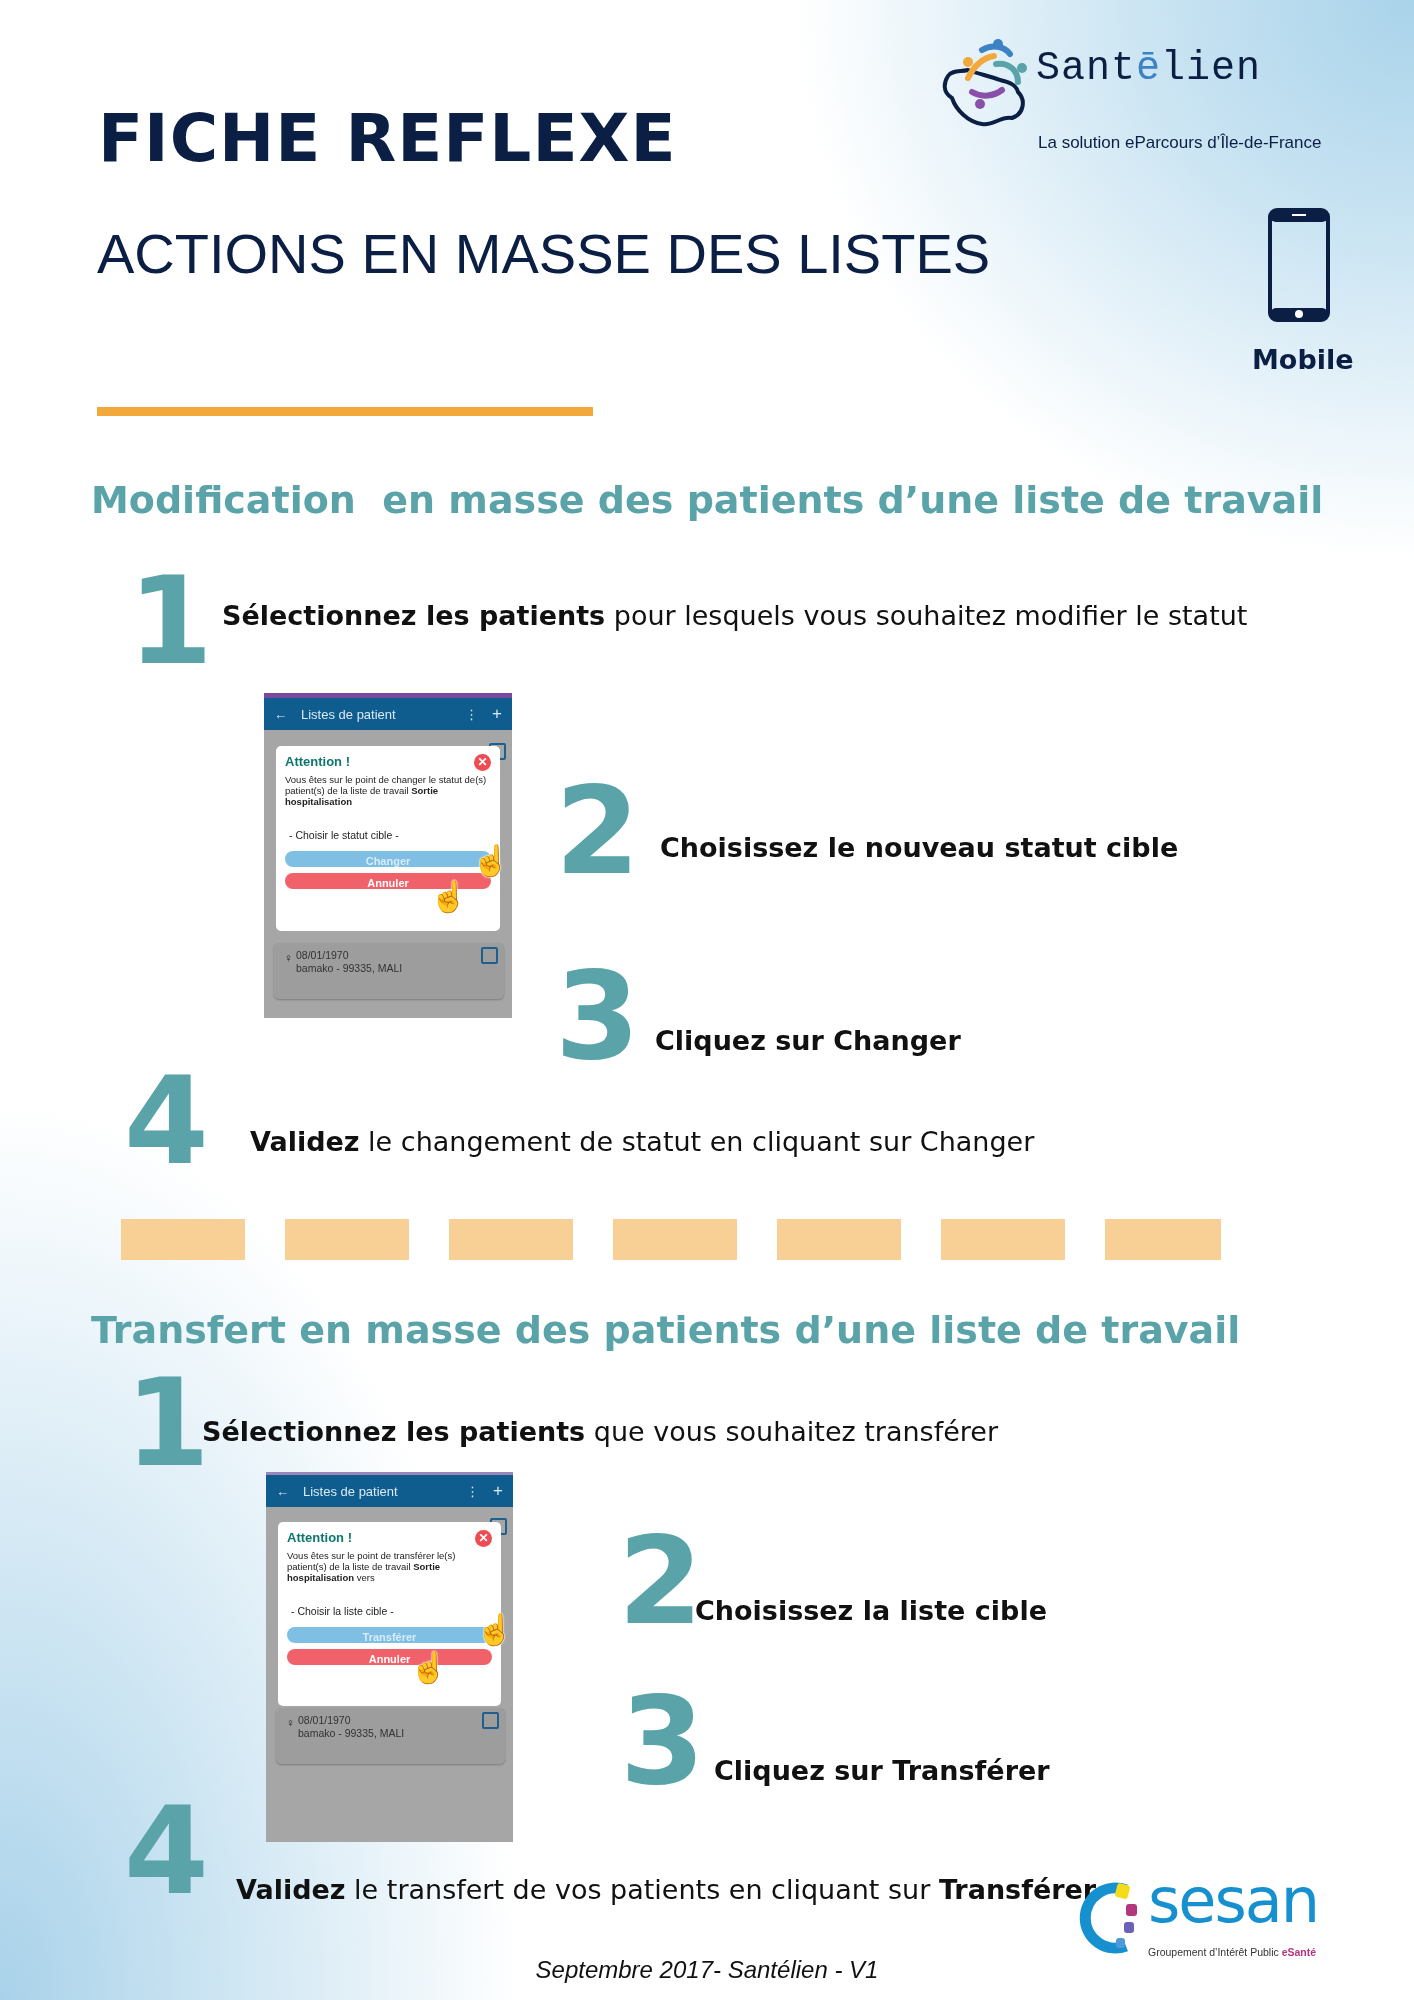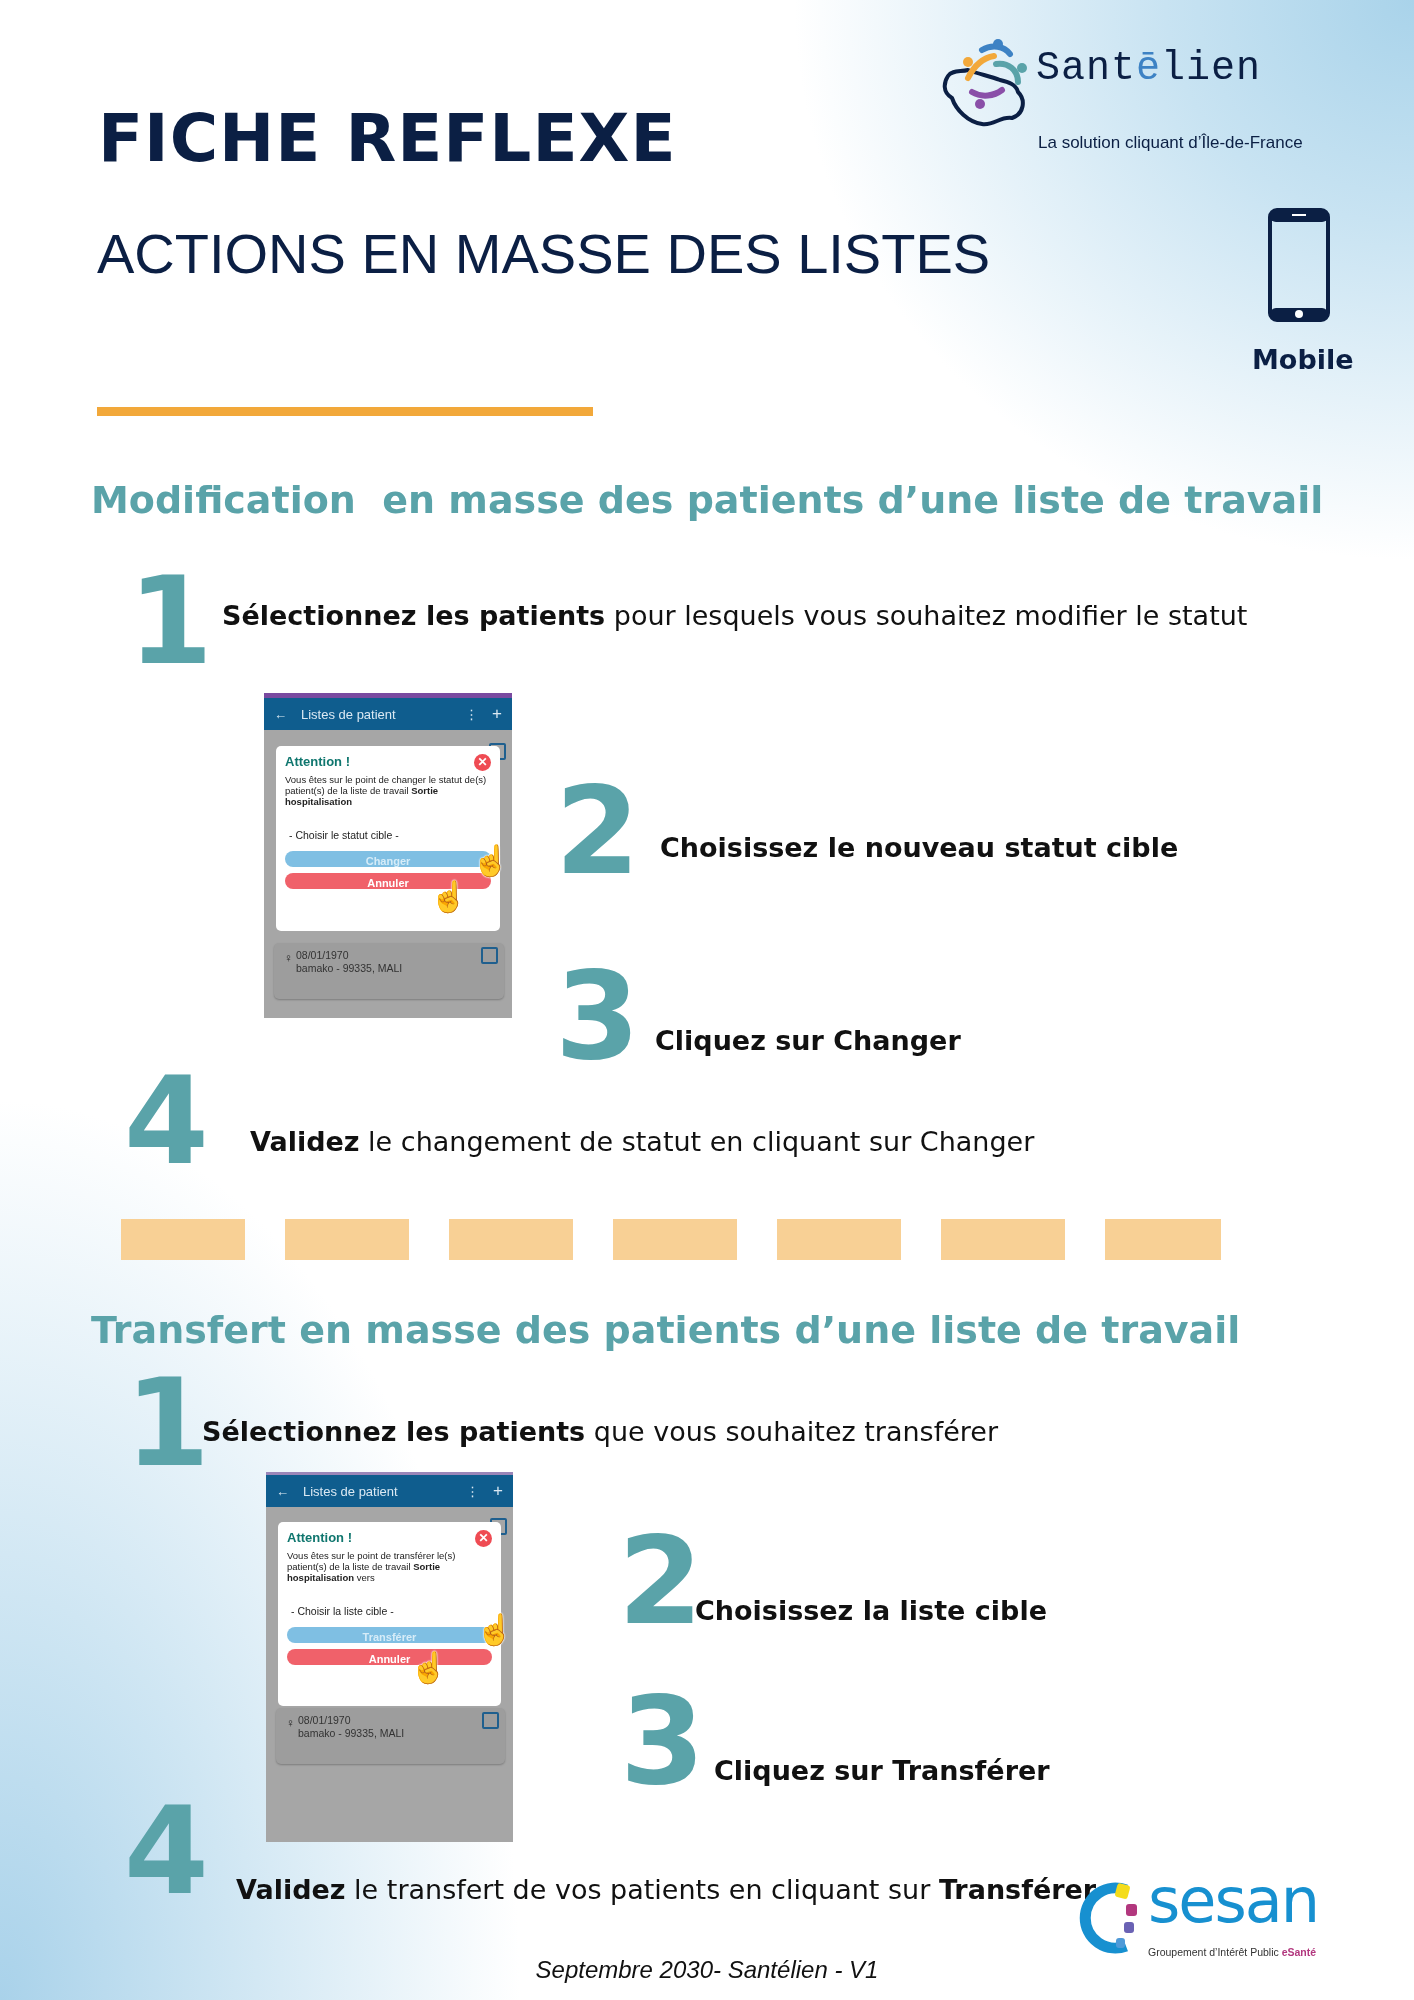--- a/index.html
+++ b/index.html
@@ -59,21 +59,21 @@
   <path d="M30 42 C36 30 44 22 56 20" fill="none" stroke="#f2a83a" stroke-width="6" stroke-linecap="round"></path>
   <circle cx="30" cy="26" r="5" fill="#f2a83a"></circle>
   <path d="M44 14 C54 8 66 10 72 18" fill="none" stroke="#3d82c4" stroke-width="6" stroke-linecap="round"></path>
   <circle cx="60" cy="8" r="5" fill="#3d82c4"></circle>
   <path d="M58 28 C70 26 80 34 80 46" fill="none" stroke="#5aa3a9" stroke-width="6" stroke-linecap="round"></path>
   <circle cx="84" cy="32" r="5" fill="#5aa3a9"></circle>
   <path d="M34 56 C44 62 56 60 64 54" fill="none" stroke="#8a4fa8" stroke-width="6" stroke-linecap="round"></path>
   <circle cx="42" cy="68" r="5" fill="#8a4fa8"></circle>
 </svg>
 <div class="abs logo-name"><span>Sant</span><span class="e">ē</span><span>lien</span></div>
-<div class="abs logo-tag">La solution cliquant d’Île-de-France</div>
+<div class="abs logo-tag">La solution eParcours d’Île-de-France</div>
 
 <svg class="abs phone-ico" viewBox="0 0 62 114">
   <rect x="2" y="2" width="58" height="110" rx="7" fill="none" stroke="#0b1f44" stroke-width="4"></rect>
   <rect x="2" y="2" width="58" height="12" rx="6" fill="#0b1f44"></rect>
   <rect x="2" y="100" width="58" height="12" rx="6" fill="#0b1f44"></rect>
   <circle cx="31" cy="106" r="4" fill="#fff"></circle>
   <rect x="24" y="6" width="14" height="2" fill="#fff"></rect>
 </svg>
 <div class="abs mobile-label">Mobile</div>
 
@@ -176,13 +176,13 @@
 <svg class="abs" style="left:1074px;top:1880px" width="76" height="76" viewBox="0 0 76 76">
   <path d="M52 10 A30 30 0 1 0 52 66" fill="none" stroke="#1790d0" stroke-width="11"></path>
   <rect x="42" y="4" width="13" height="14" rx="3" fill="#f4dc1b" transform="rotate(15 48 11)"></rect>
   <rect x="52" y="24" width="11" height="12" rx="3" fill="#b2377e"></rect>
   <rect x="50" y="42" width="10" height="11" rx="3" fill="#6a62b4"></rect>
   <rect x="42" y="58" width="9" height="10" rx="3" fill="#4f9ad8"></rect>
 </svg>
 <div class="abs sesan-name">sesan</div>
 <div class="abs sesan-sub"><span>Groupement d’Intérêt Public </span><b>eSanté</b></div>
 
-<div class="abs footer">Septembre 2030- Santélien - V1</div>
+<div class="abs footer">Septembre 2017- Santélien - V1</div>
 
 </body></html>

